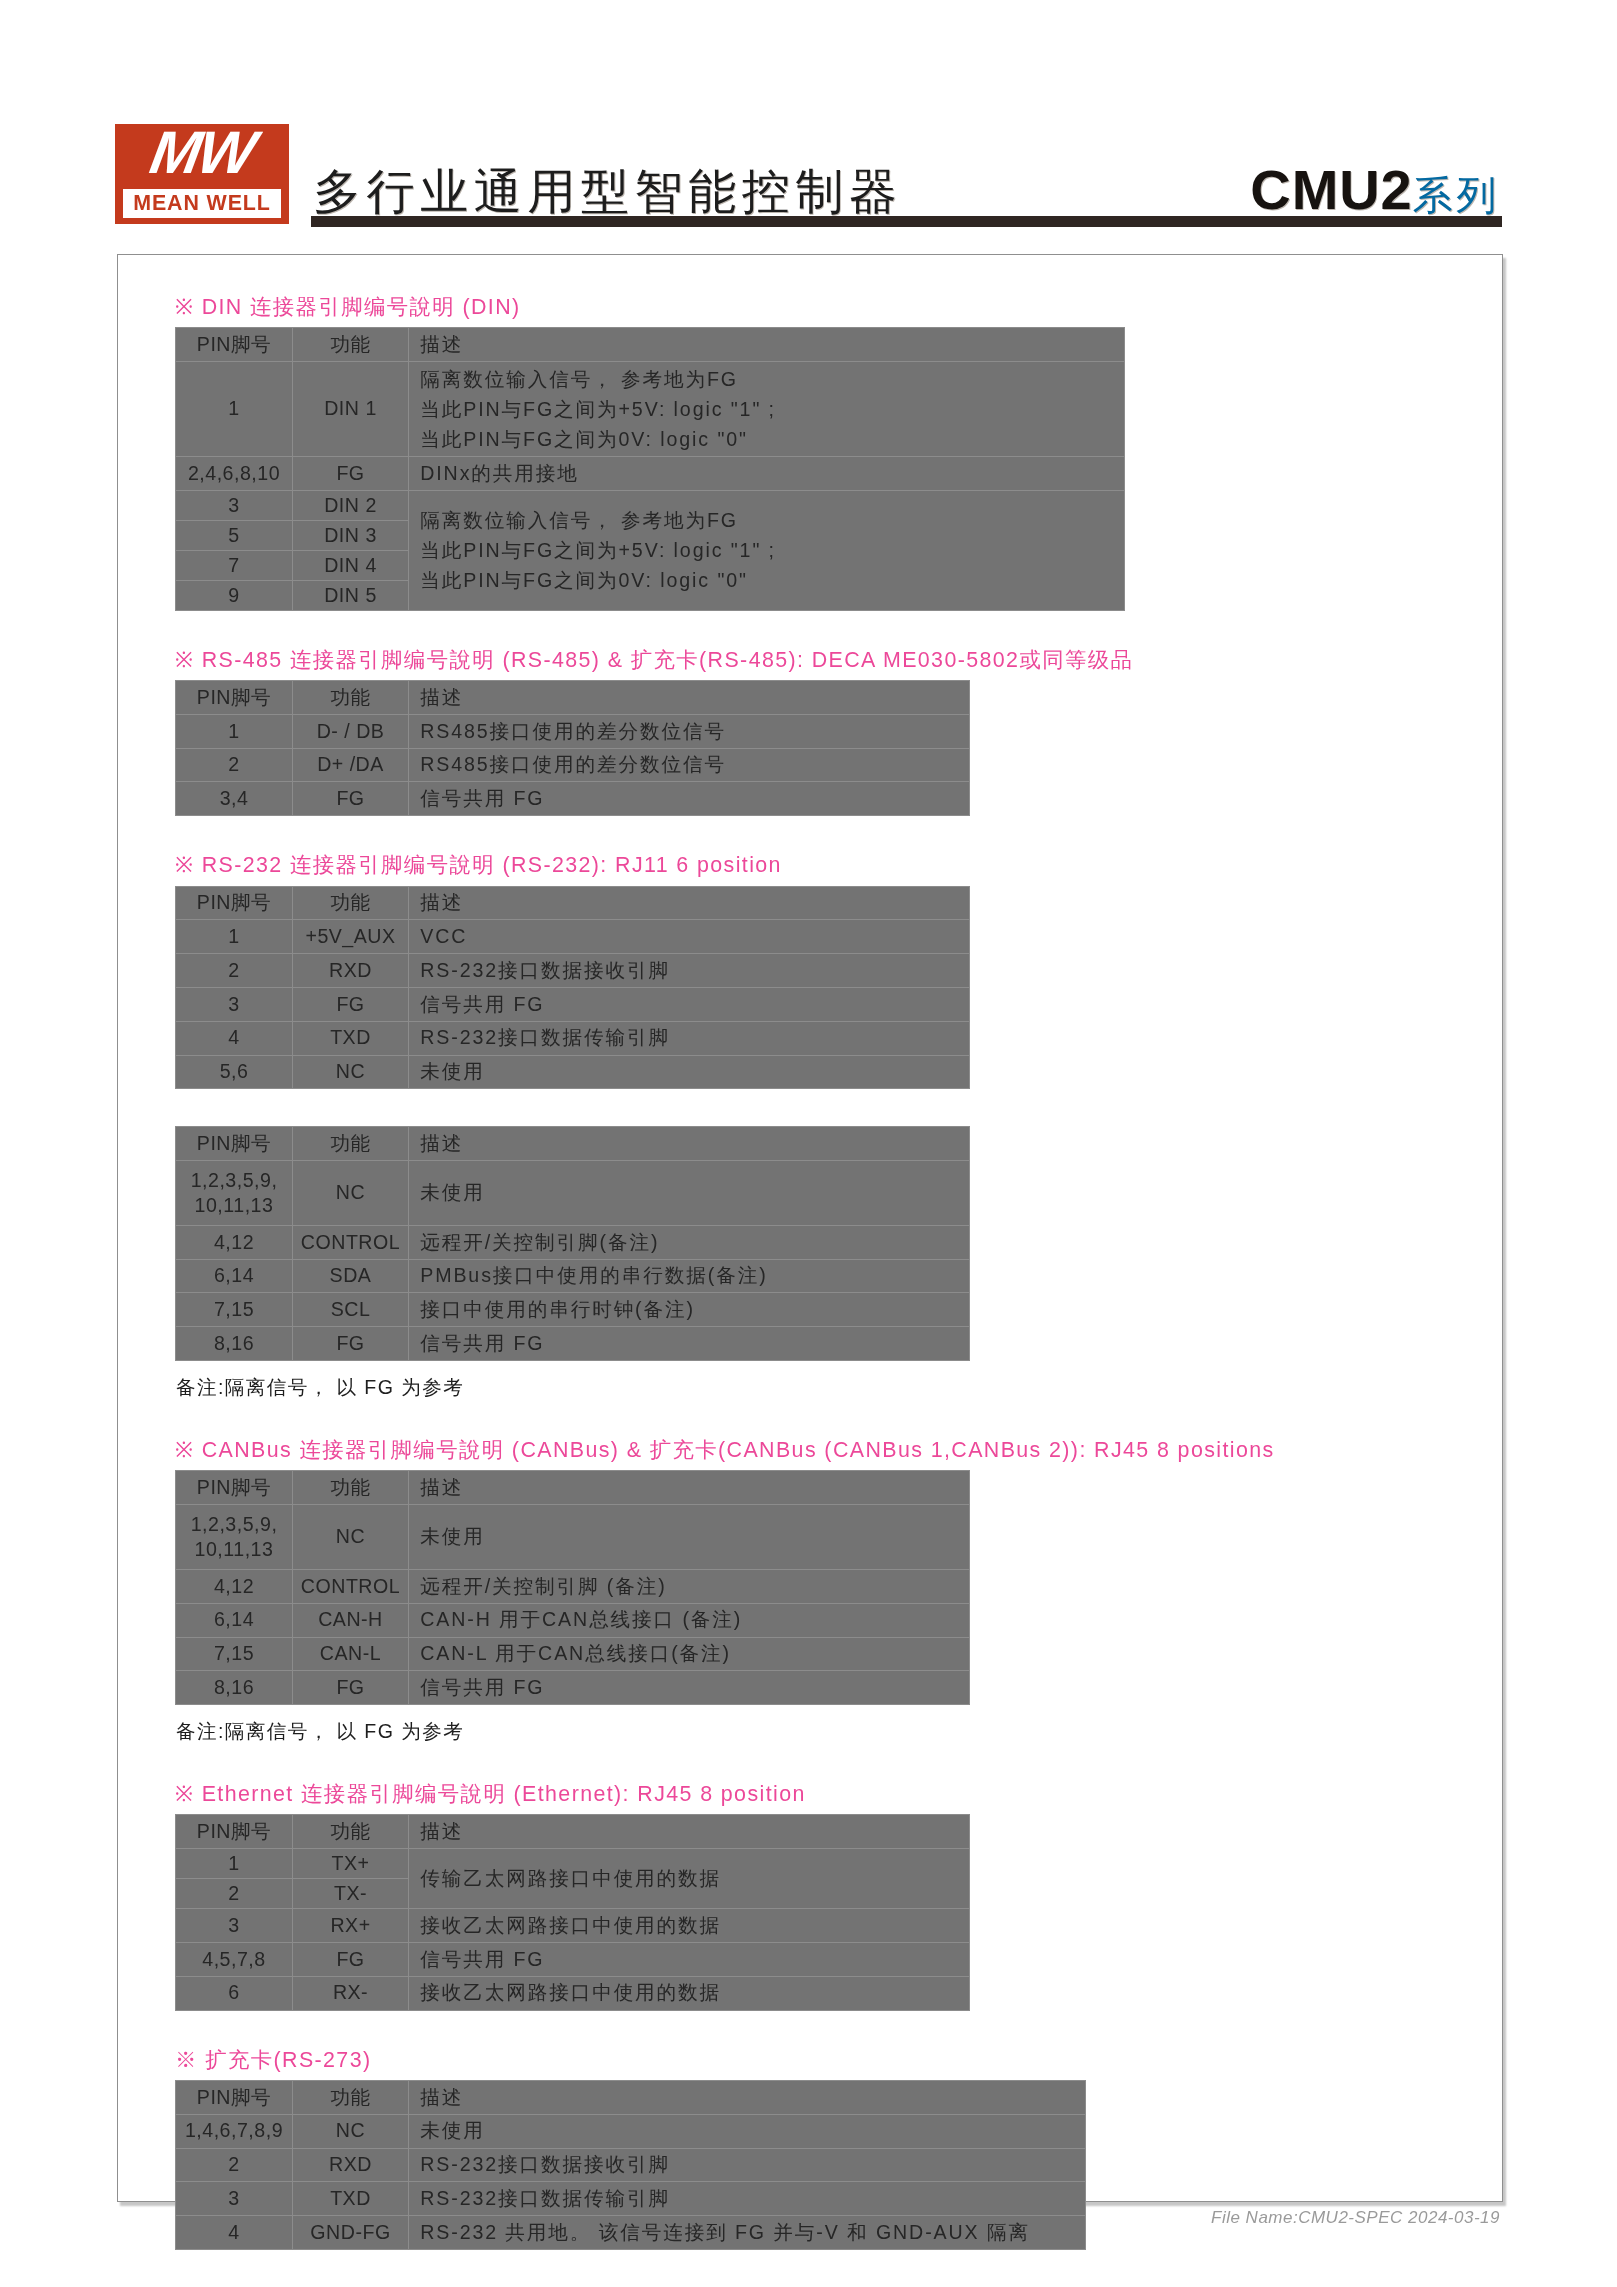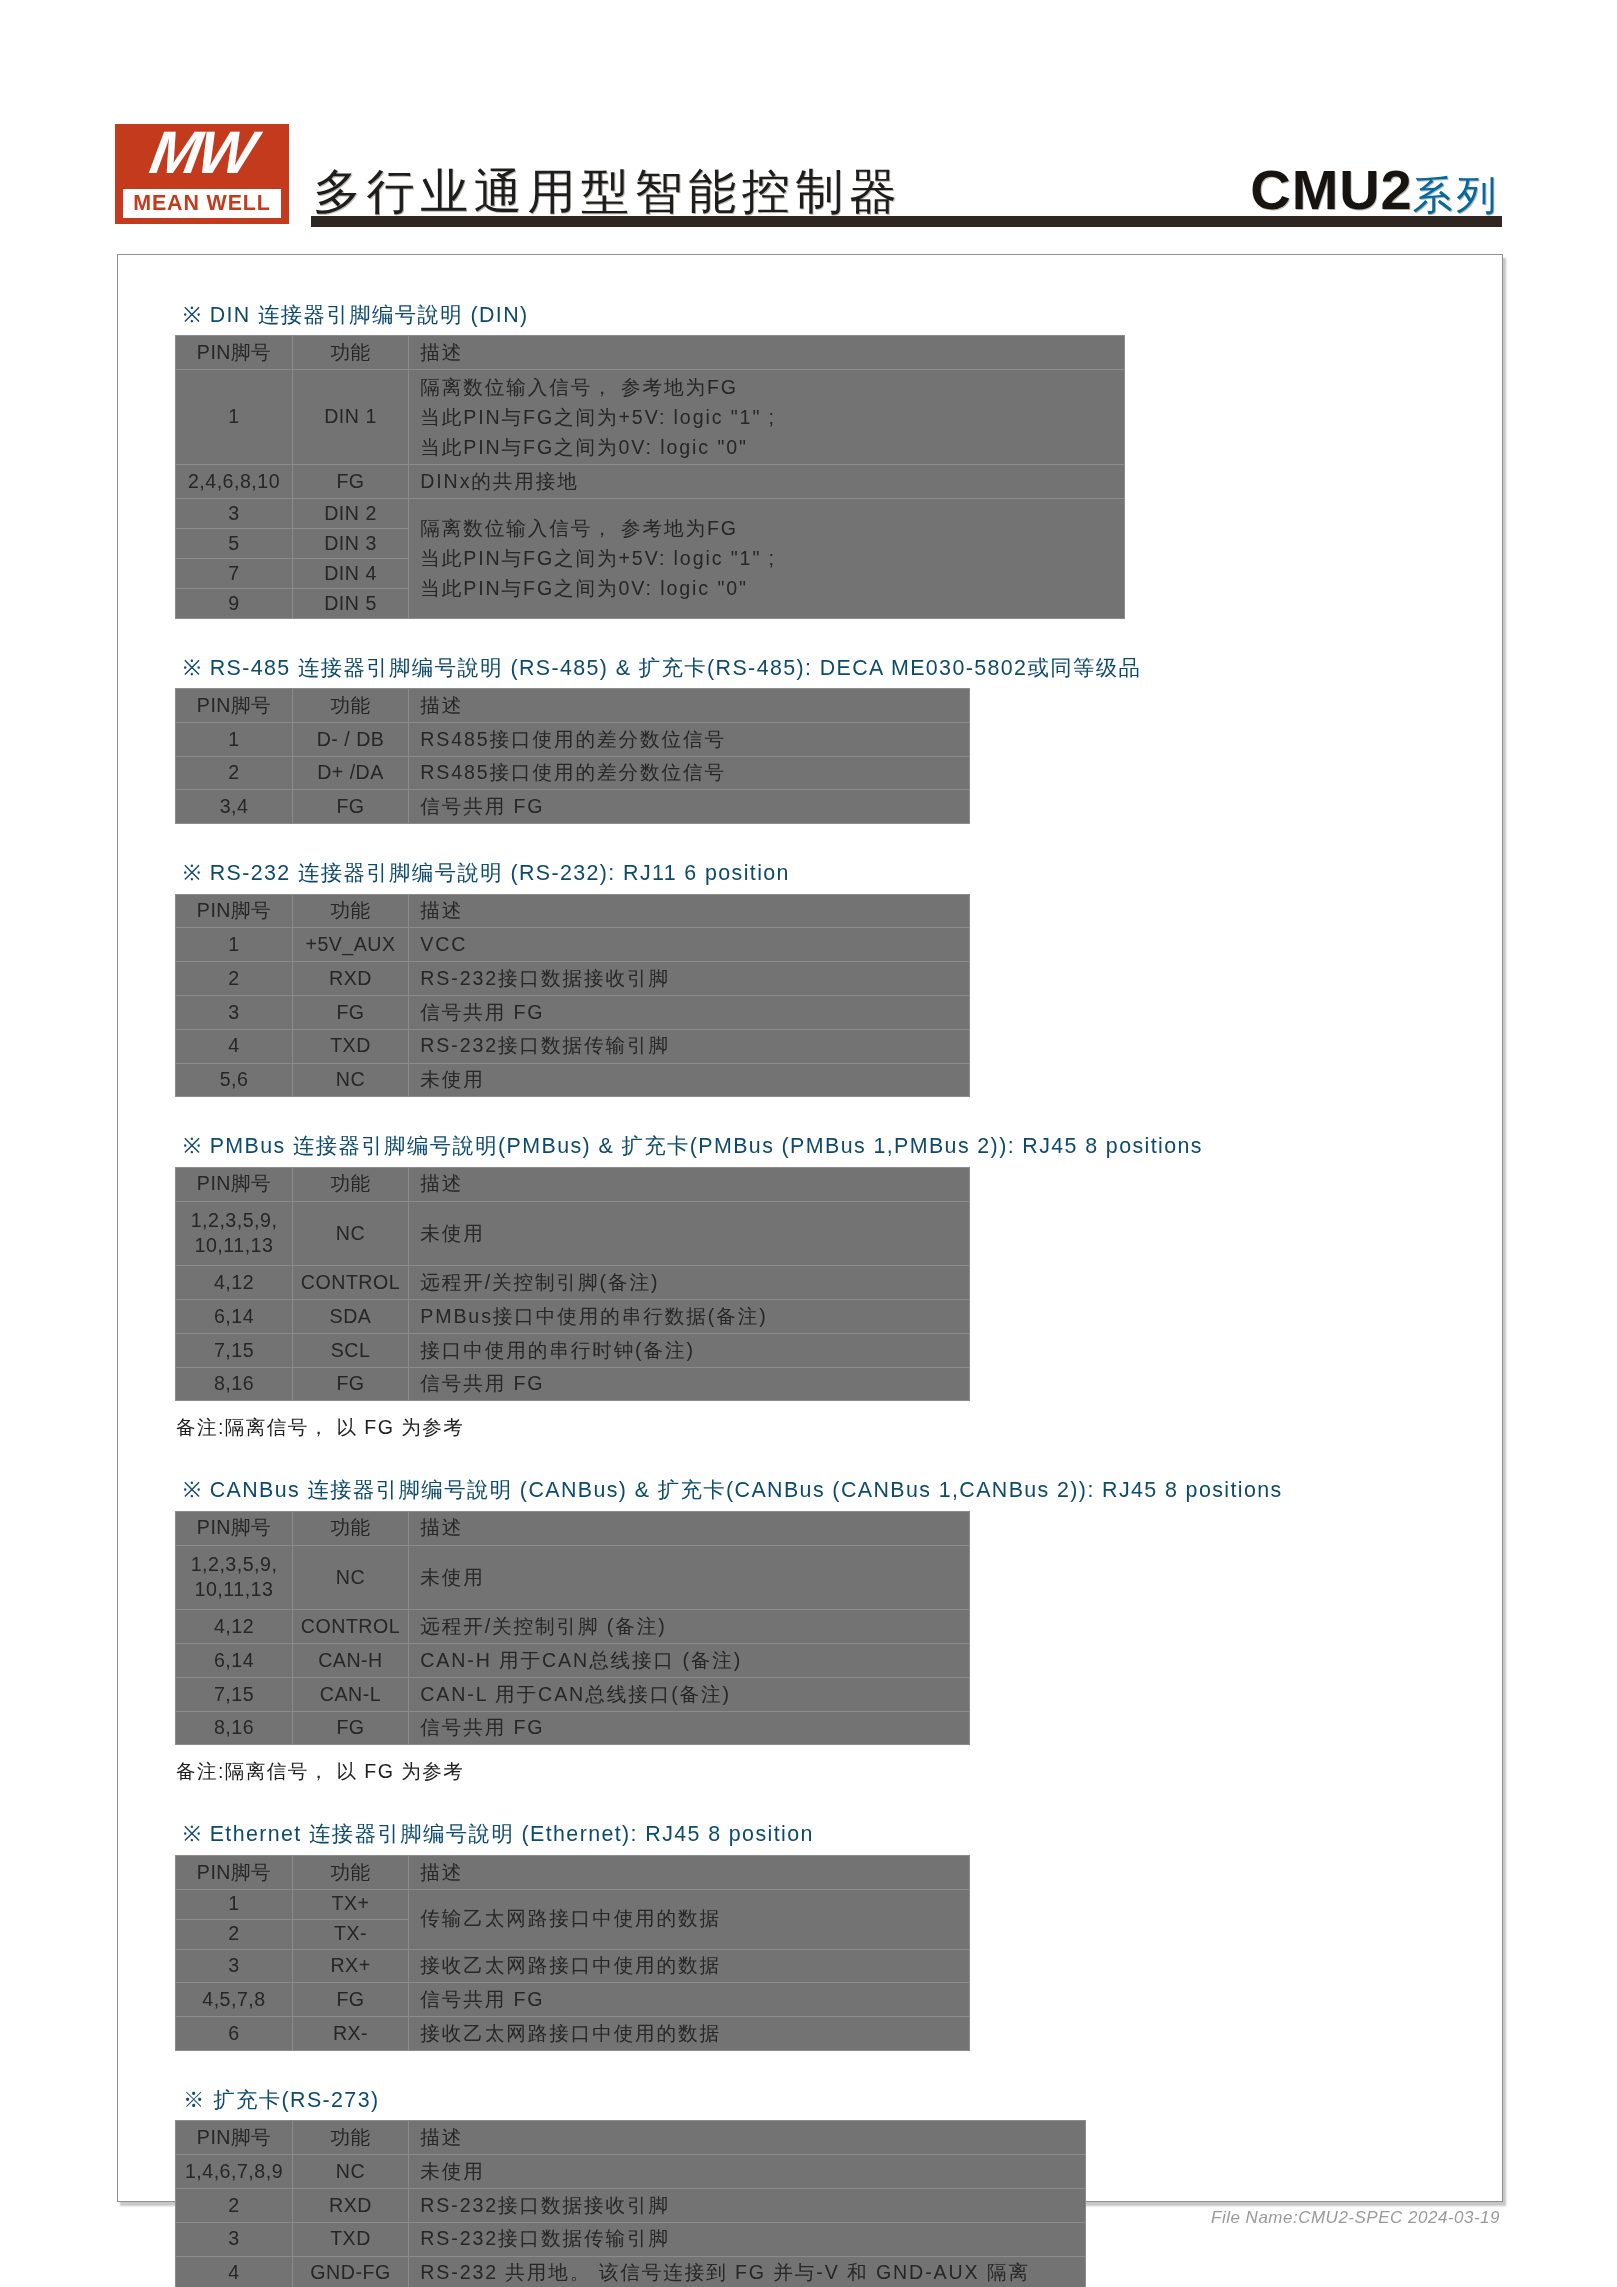--- a/index.html
+++ b/index.html
@@ -28,21 +28,21 @@
   .header-bar{position:absolute;left:311px;top:216px;width:1191px;height:11.2px;background:#2f2622;}
   
   .frame{
     position:absolute;left:117px;top:254px;width:1386px;height:1948px;
     border:1.9px solid #8f8f8f;box-sizing:border-box;background:#ffffff;
     padding:40px 0 0 57px;box-shadow:2.8px 3.7px 1.9px #c6c6c6;
   }
   section{margin:0;}
   section + section{margin-top:37px;}
   h2.heading{
-    margin:8px;font-size:21.4px;font-weight:normal;letter-spacing:1.4px;color:#0c4a6e;line-height:24px;
+    margin:0;font-size:21.4px;font-weight:normal;letter-spacing:1.4px;color:#ec4899;line-height:24px;
     white-space:nowrap;
   }
   table.pins{border-collapse:collapse;margin-top:8.4px;table-layout:fixed;background:#737373;}
   .t-din{width:950px;}
   .t-std{width:795px;}
   .t-exp{width:911px;}
   col.c-pin{width:117px;}
   col.c-fn{width:116px;}
   .pins th,.pins td{
     border:1.9px solid #8c8c8c;font-size:19.6px;font-weight:normal;text-align:center;
@@ -208,21 +208,20 @@
         <tr>
           <td>5,6</td>
           <td>NC</td>
           <td class="desc">未使用</td>
         </tr>
       </tbody>
     </table>
   </section>
 
   <section>
-    <h2 class="heading">※ PMBus 连接器引脚编号說明(PMBus) &amp; 扩充卡(PMBus (PMBus 1,PMBus 2)): RJ45 8 positions</h2>
     <table class="pins t-std">
       <colgroup>
           <col class="c-pin">
           <col class="c-fn">
           <col>
         </colgroup>
       <thead>
         <tr>
           <th>PIN脚号</th>
           <th>功能</th>

